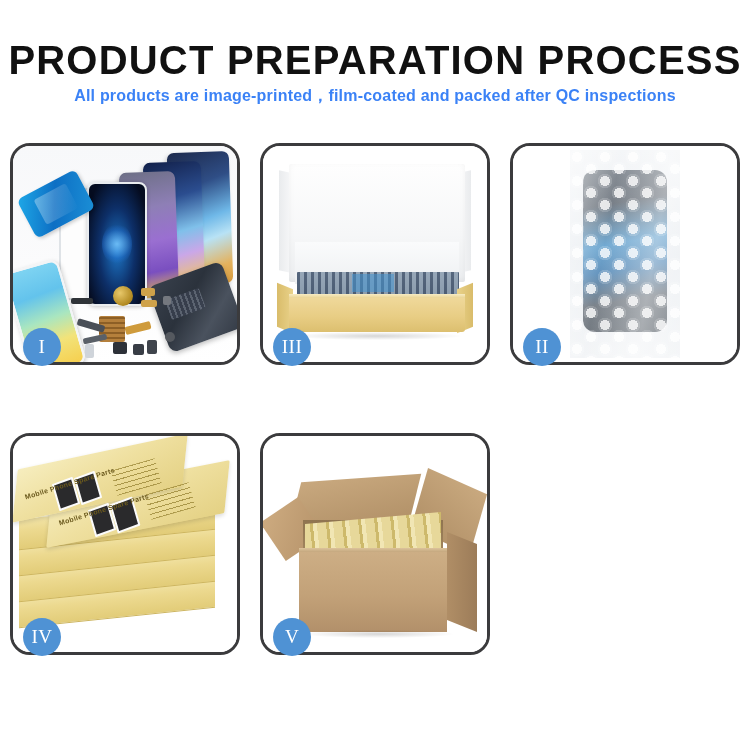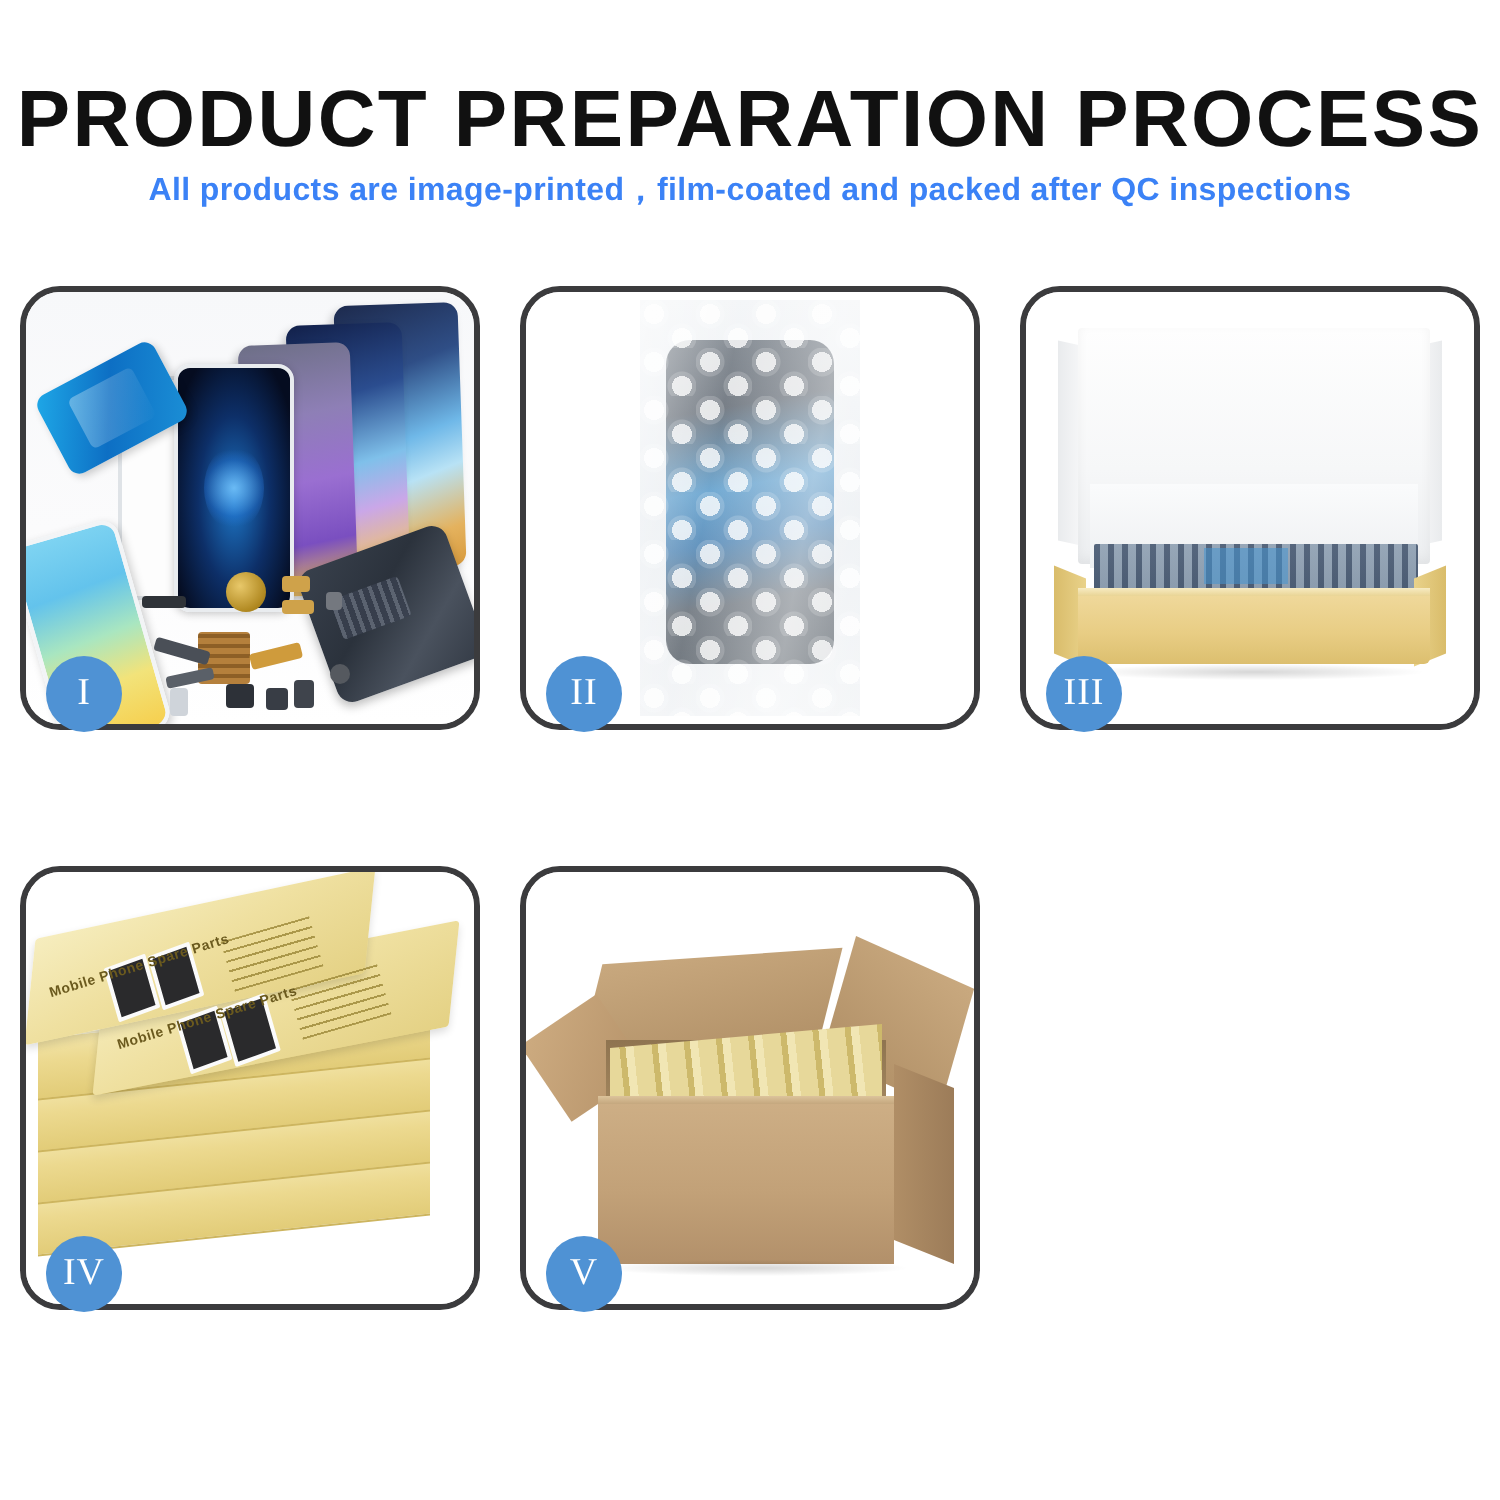--- a/index.html
+++ b/index.html
@@ -281,43 +281,43 @@
         <div class="chip c10"></div>
         <div class="chip c11"></div>
         <div class="chip c12"></div>
         <div class="chip c13"></div>
         <div class="chip c14"></div>
       </div>
       <div class="badge">I</div>
     </div>
 
     <div class="panel">
-      <div class="panel-inner p2">
-        <div class="bw-outer"></div>
-        <div class="bw-item"></div>
-        <div class="bw-bubbles"></div>
-        <div class="bw-sheen"></div>
-      </div>
-      <div class="badge">II</div>
-    </div>
-
-    <div class="panel">
       <div class="panel-inner p3">
         <div class="b3-lid-l"></div>
         <div class="b3-lid-r"></div>
         <div class="b3-lid"></div>
         <div class="b3-foam"></div>
         <div class="b3-contents"></div>
         <div class="b3-left"></div>
         <div class="b3-right"></div>
         <div class="b3-rim"></div>
         <div class="b3-front"></div>
         <div class="b3-shadow"></div>
       </div>
       <div class="badge">III</div>
+    </div>
+
+    <div class="panel">
+      <div class="panel-inner p2">
+        <div class="bw-outer"></div>
+        <div class="bw-item"></div>
+        <div class="bw-bubbles"></div>
+        <div class="bw-sheen"></div>
+      </div>
+      <div class="badge">II</div>
     </div>
 
     <div class="panel">
       <div class="panel-inner p4">
         <div class="stack">
           <div class="ybox a"></div>
           <div class="ybox b"></div>
           <div class="ybox c"></div>
           <div class="ybox d"></div>
           <div class="ylid top2"></div>

